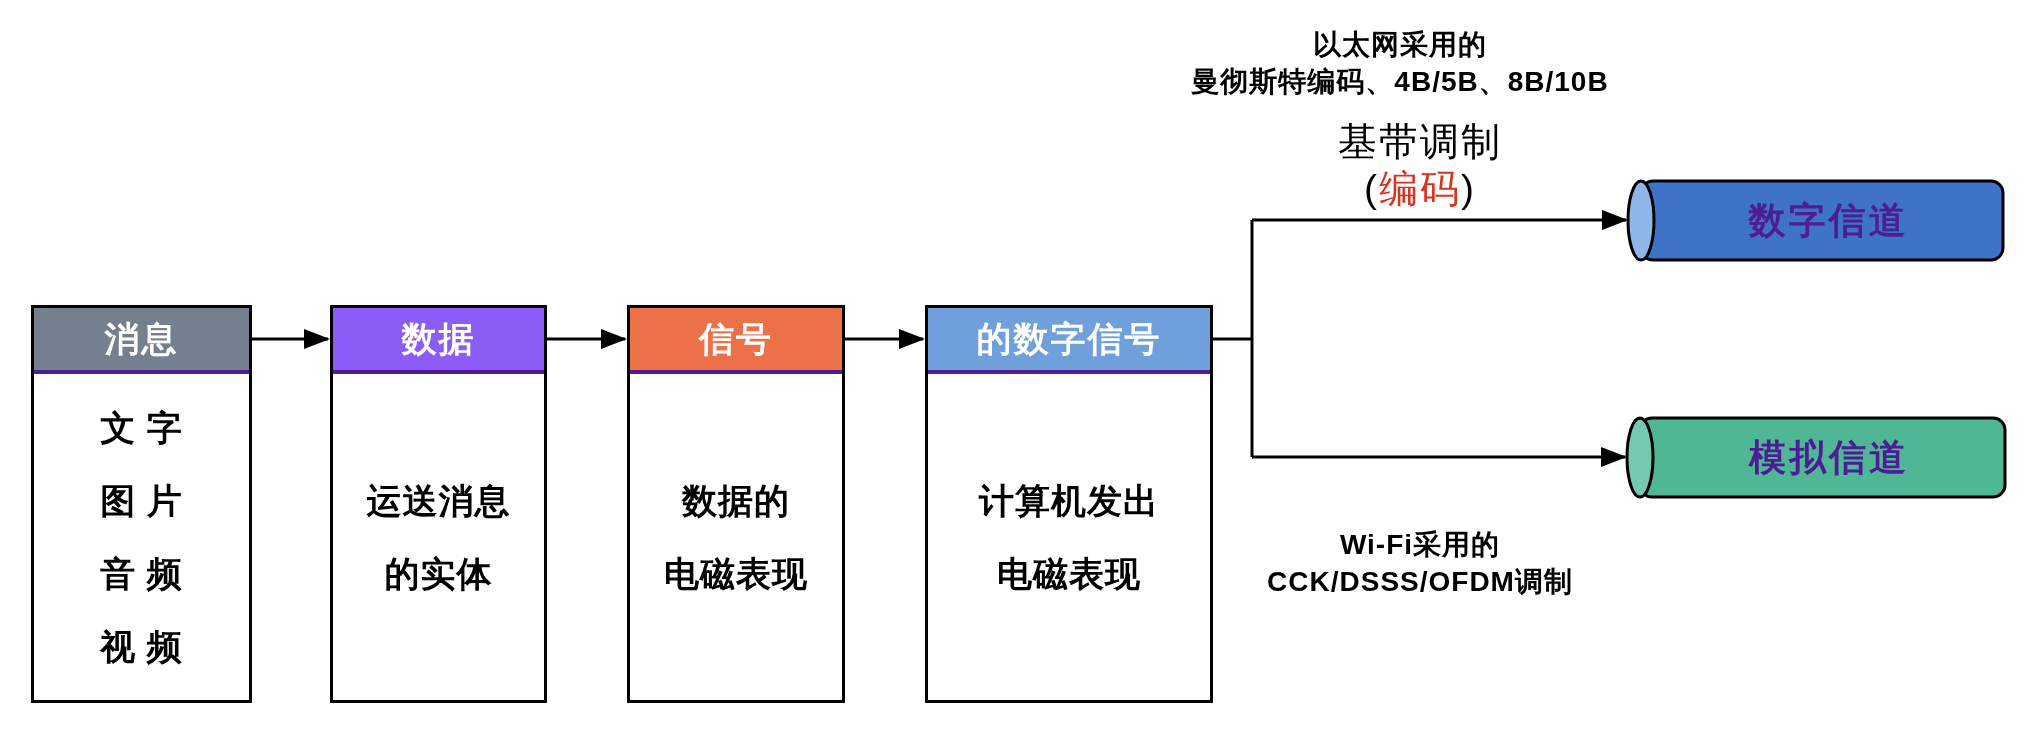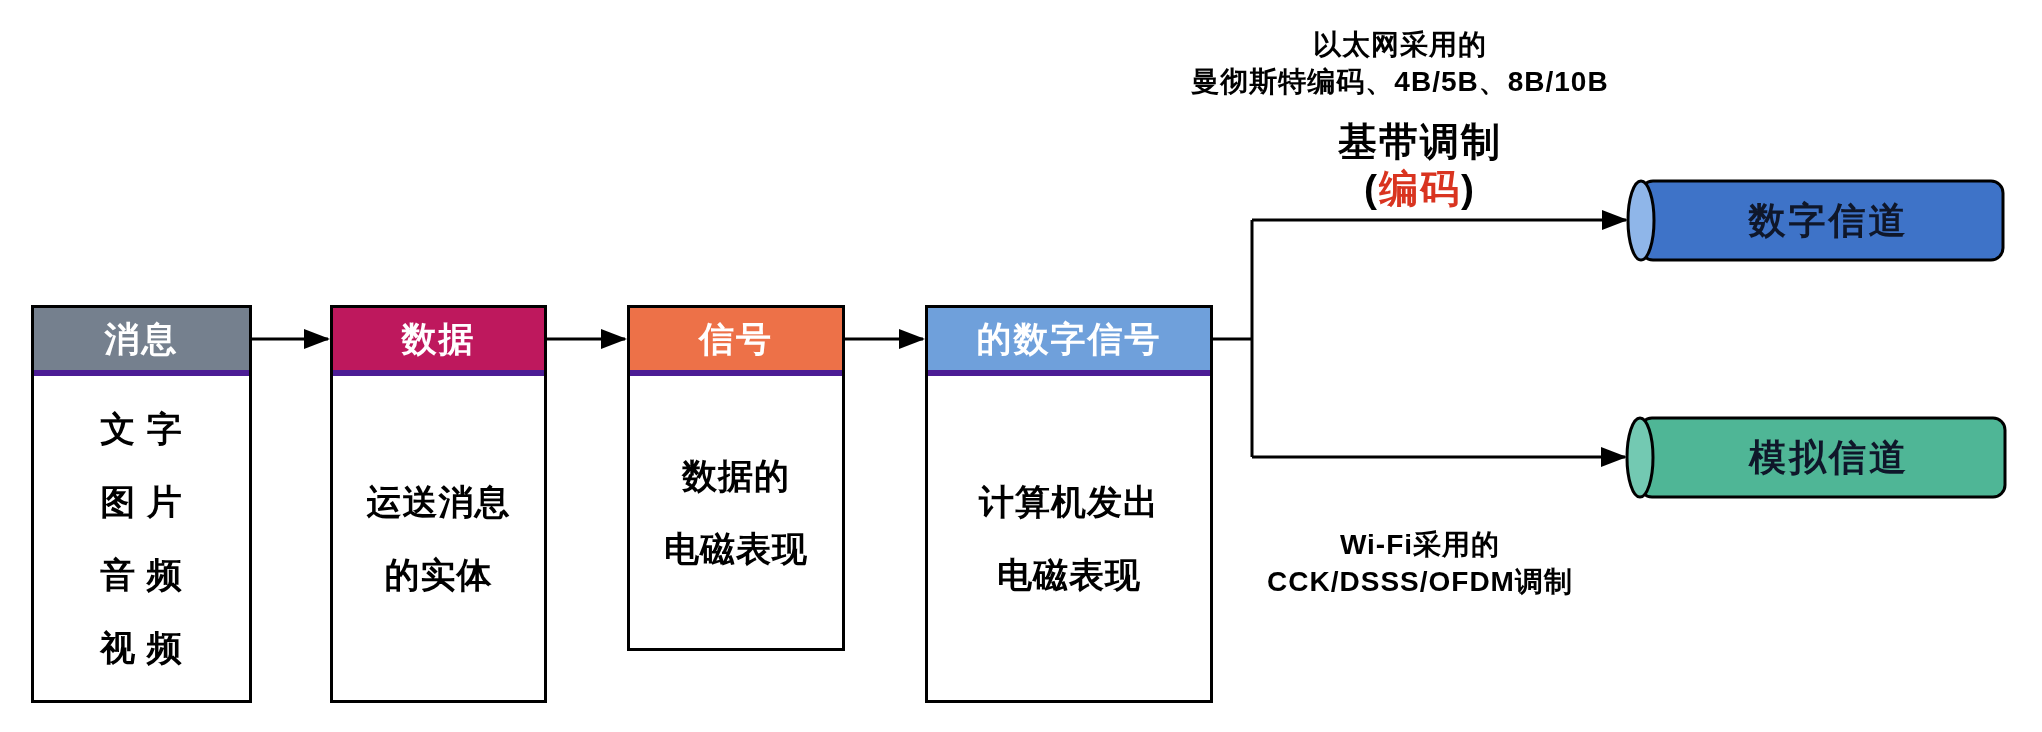--- a/index.html
+++ b/index.html
@@ -7,38 +7,38 @@
   #canvas{
     position:relative;width:2042px;height:732px;background:#ffffff;
     font-family:"Liberation Sans","DejaVu Sans",sans-serif;overflow:hidden;
   }
   #wires{position:absolute;left:0;top:0;}
   .box{
     position:absolute;display:flex;flex-direction:column;
     border:3px solid #000;background:#fff;box-sizing:border-box;
   }
   .box-header{
-    height:62px;flex:0 0 62px;border-bottom:6px solid #4c1d95;
+    height:62px;flex:0 0 62px;border-bottom:4px solid #4c1d95;
     display:flex;align-items:center;justify-content:center;
     color:#fff;font-weight:bold;font-size:35px;letter-spacing:2px;
   }
   .box-body{
     flex:1;display:flex;flex-direction:column;justify-content:center;align-items:center;
     font-weight:bold;font-size:35px;color:#000;line-height:73px;letter-spacing:1px;text-align:right;
   }
   .channel-label{
     position:absolute;display:flex;align-items:center;justify-content:center;
-    color:#0f172a;font-weight:bold;font-size:37px;letter-spacing:3px;
+    color:#4c1d95;font-weight:bold;font-size:37px;letter-spacing:3px;
   }
   .note{
     position:absolute;text-align:center;color:#000;font-weight:bold;
     font-size:28px;line-height:37px;letter-spacing:1px;
   }
   .big-label{
-    position:absolute;text-align:center;color:#000;font-weight:bold;
+    position:absolute;text-align:center;color:#000;font-weight:normal;
     font-size:39px;line-height:47px;letter-spacing:2px;
   }
 </style>
 </head>
 <body>
 
 <div id="canvas">
 
   <svg id="wires" width="2042" height="732" viewBox="0 0 2042 732">
     <defs>
@@ -71,28 +71,28 @@
     <div class="box-header" style="background-color: rgb(117, 128, 142);">消息</div>
     <div class="box-body">
       <div>文 字</div>
       <div>图 片</div>
       <div>音 频</div>
       <div>视 频</div>
     </div>
   </div>
 
   <div class="box" style="left:330px;top:305px;width:217px;height:398px;">
-    <div class="box-header" style="background-color: #be185d;">数据</div>
+    <div class="box-header" style="background-color: #8b5cf6;">数据</div>
     <div class="box-body">
       <div>运送消息</div>
       <div>的实体</div>
     </div>
   </div>
 
-  <div class="box" style="left:627px;top:305px;width:218px;height:346px;">
+  <div class="box" style="left:627px;top:305px;width:218px;height:398px;">
     <div class="box-header" style="background-color: rgb(237, 113, 72);">信号</div>
     <div class="box-body">
       <div>数据的</div>
       <div>电磁表现</div>
     </div>
   </div>
 
   <div class="box" style="left:925px;top:305px;width:288px;height:398px;">
     <div class="box-header" style="background-color: rgb(111, 160, 219);">的数字信号</div>
     <div class="box-body">

